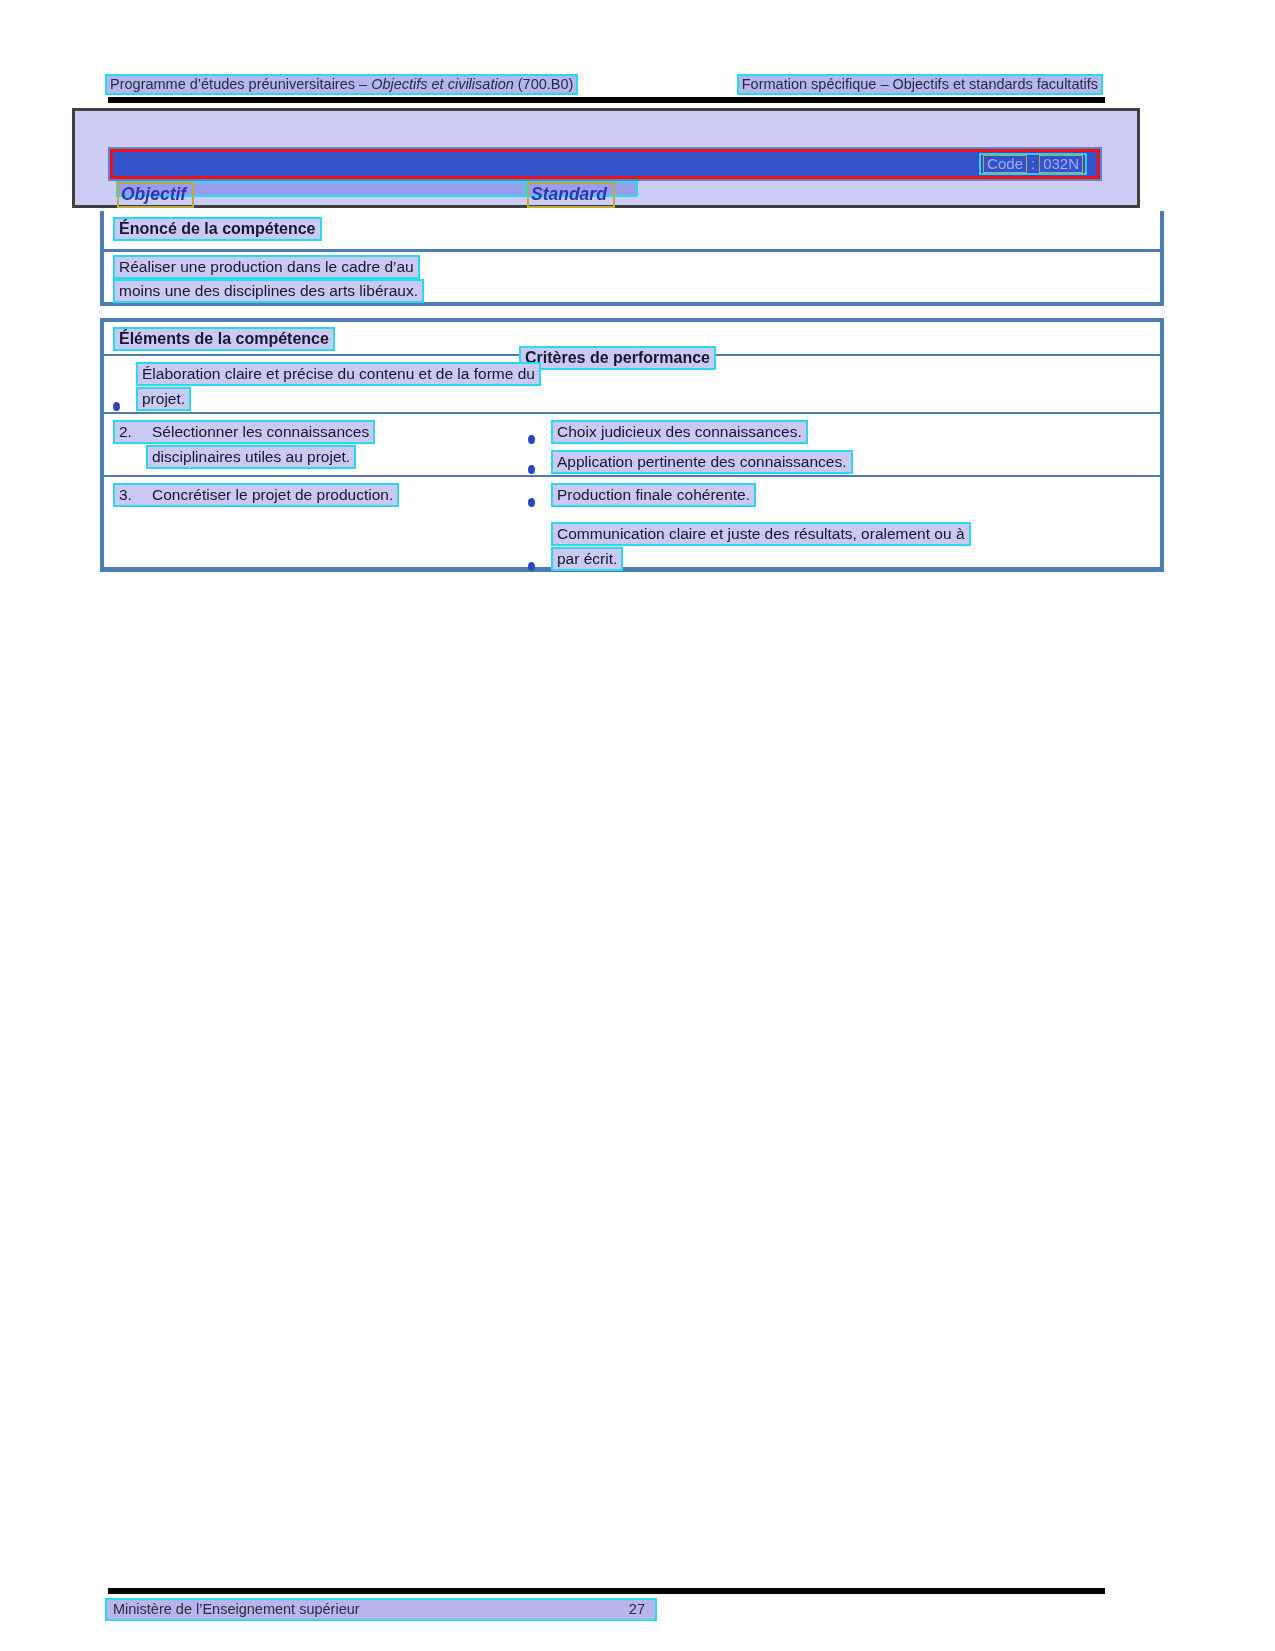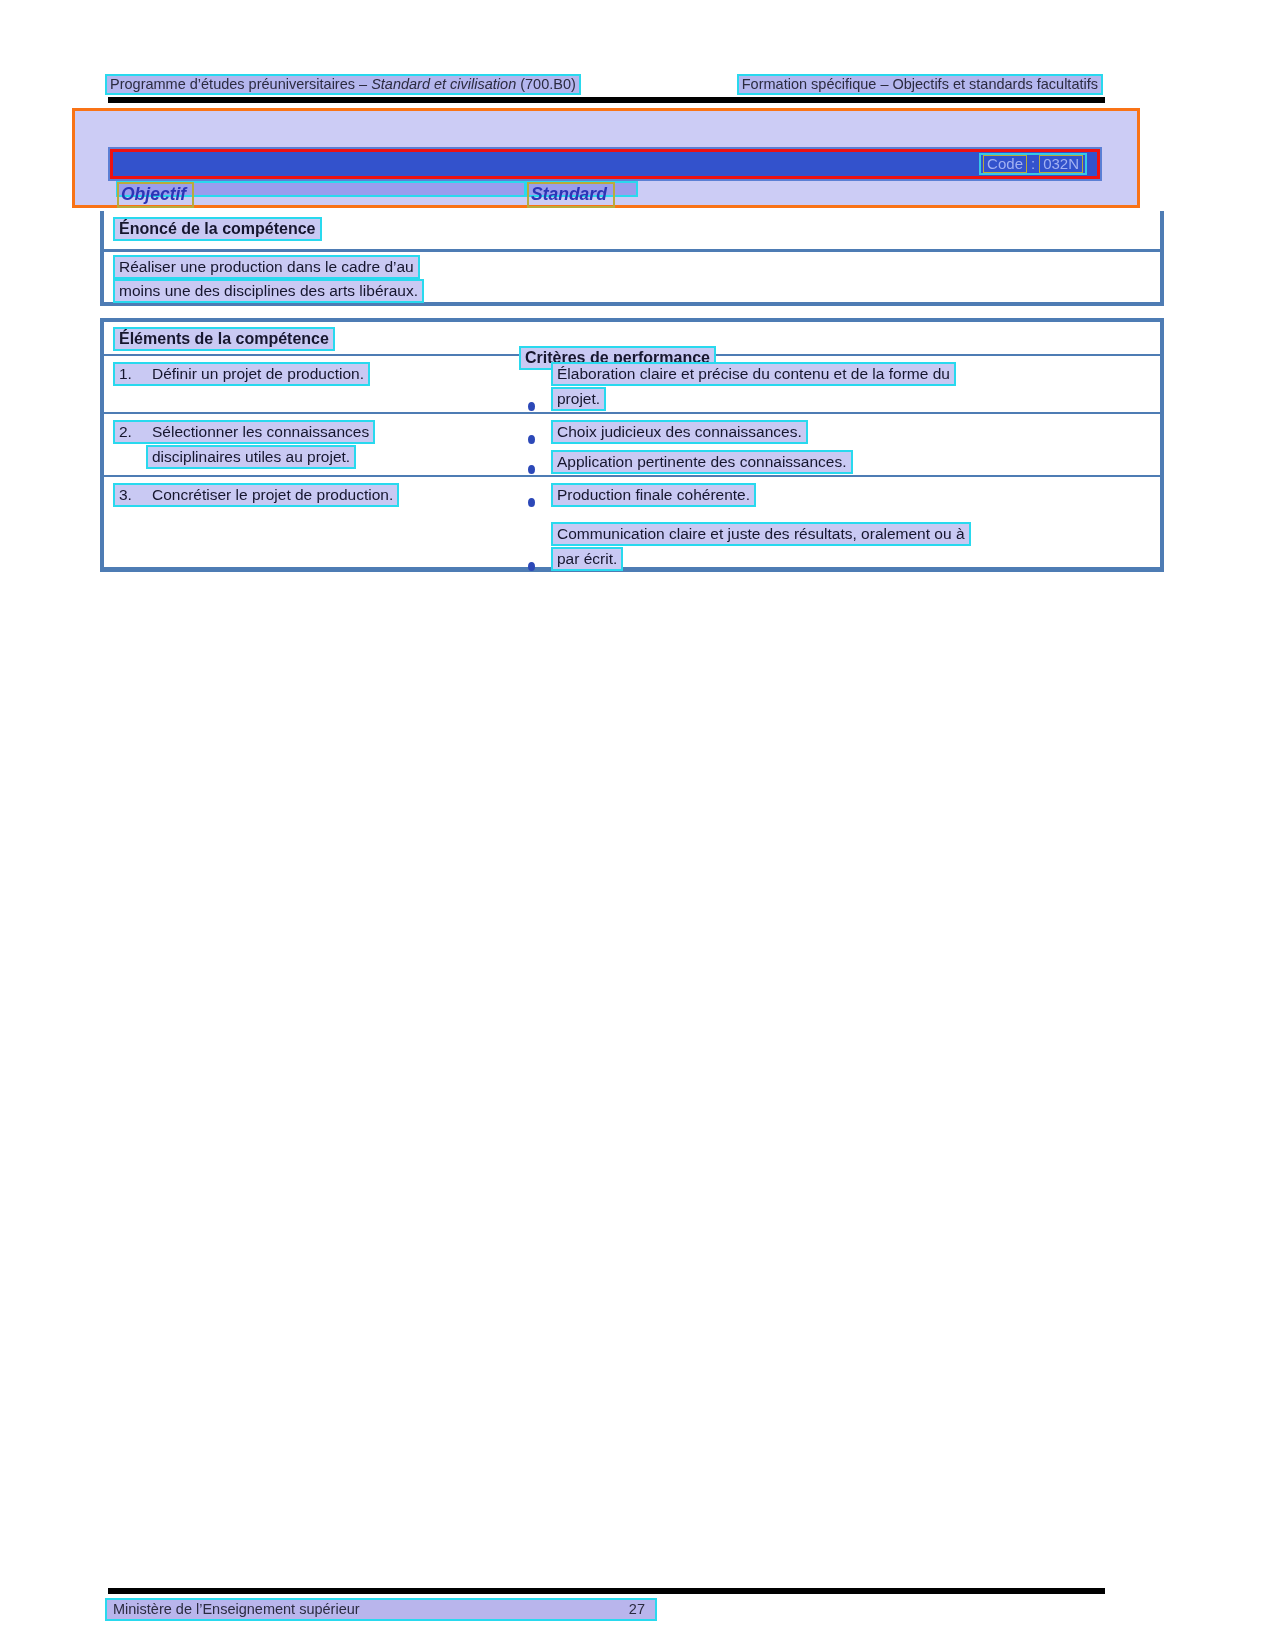--- a/index.html
+++ b/index.html
@@ -16,21 +16,21 @@
     display:inline-block;background:#b4b6ee;border:2px solid #29d9ee;
     padding:0 3px;line-height:17px;font-size:14.5px;white-space:nowrap;color:#2b2b40;
   }
   .bold{font-weight:bold;font-size:16px;}
   .it{font-style:italic;}
   
   .rule{position:absolute;left:108px;width:997px;height:6px;background:#000;}
   
   .bigbox{
     position:absolute;left:72px;top:108px;width:1068px;height:100px;
-    background:#ccccf5;border:3px solid #f97316;box-sizing:border-box;
+    background:#ccccf5;border:3px solid #404040;box-sizing:border-box;
   }
   .bar-outer{
     position:absolute;left:33px;top:36px;width:994px;height:34px;
     background:#5b7fd4;box-sizing:border-box;padding:2px;
   }
   .bar{
     width:100%;height:100%;background:#3352cc;border:3px solid #ee1111;
     box-sizing:border-box;display:flex;align-items:center;justify-content:flex-end;
     padding-right:10px;
   }
@@ -80,21 +80,21 @@
     background:#b9b5ec;border:2px solid #29d9ee;padding:1px 10px 2px 6px;
     font-size:14.5px;color:#2b2b40;
   }
 </style>
 </head>
 <body>
 
 <div class="page">
 
   <div style="position:absolute;left:105px;top:74px;">
-    <span class="hl-h"><span>Programme d’études préuniversitaires – </span><span class="it">Standard et civilisation</span><span> (700.B0)</span></span>
+    <span class="hl-h"><span>Programme d’études préuniversitaires – </span><span class="it">Objectifs et civilisation</span><span> (700.B0)</span></span>
   </div>
   <div style="position:absolute;right:172px;top:74px;padding-left:30px;">
     <span class="hl-h">Formation spécifique – Objectifs et standards facultatifs</span>
   </div>
   <div class="rule" style="top:97px;"></div>
 
   <div class="bigbox">
     <div class="bar-outer">
       <div class="bar">
         <span class="code-group">
@@ -130,23 +130,20 @@
         <span class="hl bold">Éléments de la compétence</span>
       </div>
       <div class="cell2" style="padding-top:0;margin-top:20px;">
         <span class="hl bold">Critères de performance</span>
       </div>
     </div>
 
     <div class="t2-sep"></div>
 
     <div class="t2-row" style="height:56px;">
-      <div class="cell1">
-        <span class="hl"><span class="rownum">1.</span><span>Définir un projet de production.</span></span>
-      </div>
       <div class="cell2">
         <div class="crit">
           <span class="bullet"></span>
           <div class="crit-lines">
             <span class="hl">Élaboration claire et précise du contenu et de la forme du</span><br>
             <span class="hl">projet.</span>
           </div>
         </div>
       </div>
     </div>

